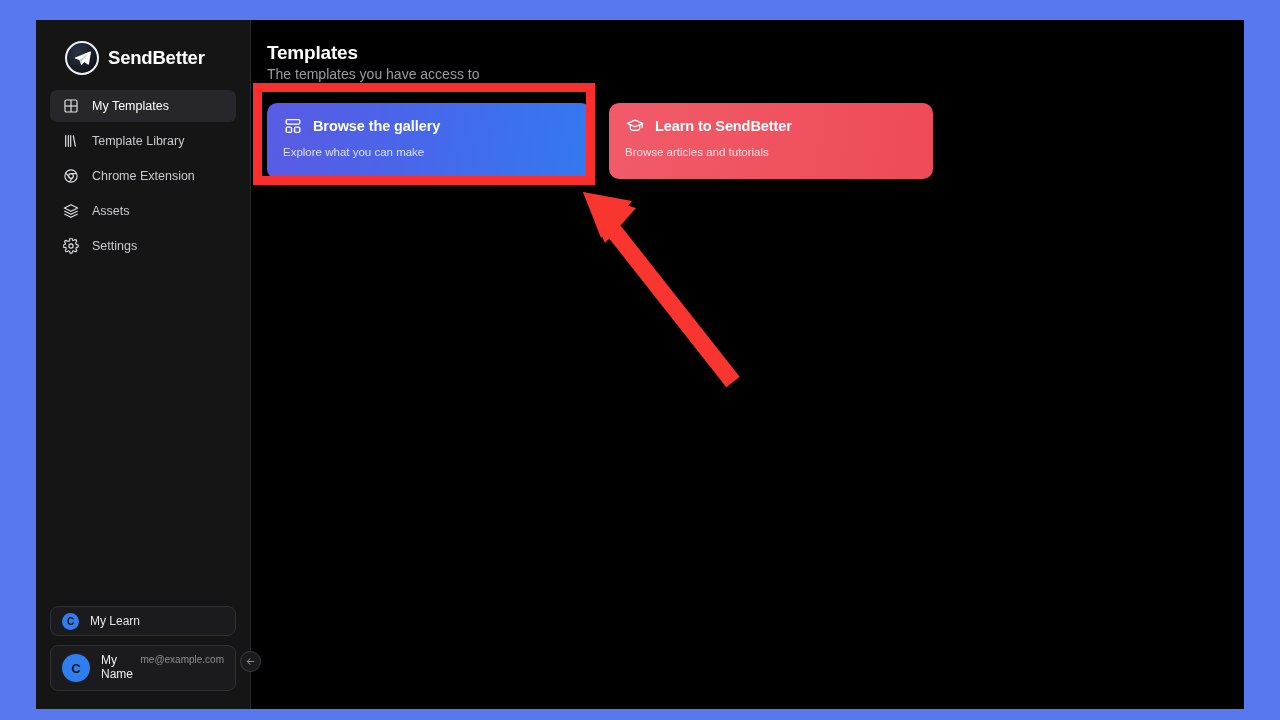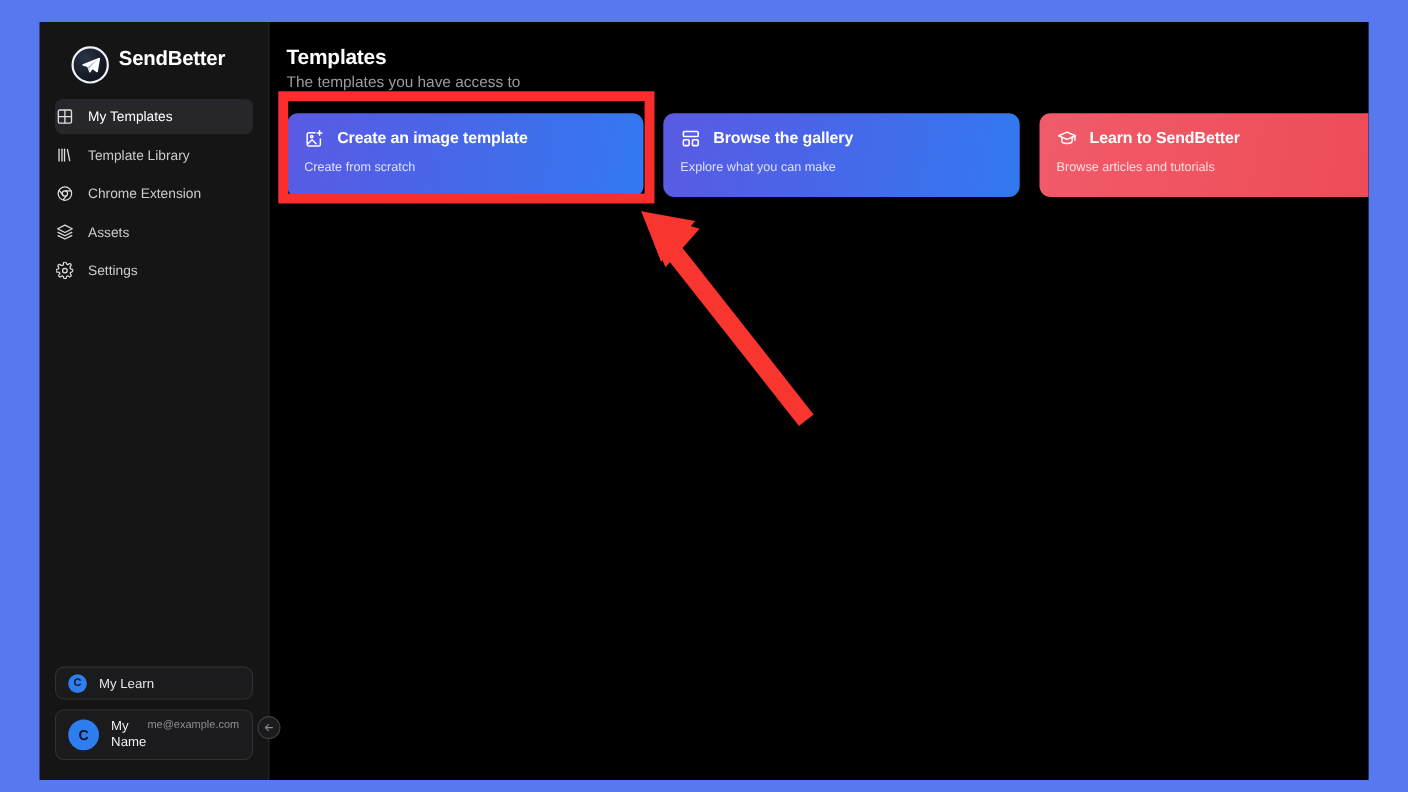--- a/index.html
+++ b/index.html
@@ -38,21 +38,21 @@
     background: #151516;
     border-right: 1px solid #2a2a2d;
     box-sizing: border-box;
     display: flex;
     flex-direction: column;
     position: relative;
   }
 
   .brand {
     display: flex;
-    align-items: flex-start;
+    align-items: center;
     gap: 9px;
     padding: 22px 0 0 29px;
     height: 54px;
     box-sizing: border-box;
   }
   .brand-mark {
     width: 30px; height: 30px;
     flex: 0 0 30px;
     border-radius: 50%;
     background: radial-gradient(circle at 35% 30%, #2b3347 0%, #13161d 70%);
@@ -71,21 +71,21 @@
     padding: 0 14px;
     display: flex;
     flex-direction: column;
     gap: 3px;
   }
   .nav-item {
     display: flex;
     align-items: center;
     gap: 12px;
     height: 32px;
-    padding: 0 0;
+    padding: 0 12px;
     border-radius: 7px;
     color: #c9cace;
     font-size: 12.5px;
     cursor: pointer;
     user-select: none;
   }
   .nav-item .nav-icon {
     width: 18px; height: 18px;
     flex: 0 0 18px;
     display: flex; align-items: center; justify-content: center;
@@ -337,35 +337,20 @@
         </svg>
       </div>
     </div>
 
     <div class="main">
       <h1 class="page-title">Templates</h1>
       <p class="page-sub">The templates you have access to</p>
 
       <div class="cards-row">
 
-        <div class="card card-blue">
-          <div class="card-head">
-            <span class="card-icon">
-              <svg width="18" height="18" viewBox="0 0 24 24" fill="none" stroke="currentColor" stroke-width="1.8" stroke-linecap="round" stroke-linejoin="round">
-                <path d="M19 12.5V19a2 2 0 01-2 2H5a2 2 0 01-2-2V7a2 2 0 012-2h7.5"></path>
-                <circle cx="8.5" cy="9.5" r="1.4"></circle>
-                <polyline points="3.6,18.6 9,13.4 13.8,18.2"></polyline>
-                <line x1="18" y1="2.5" x2="18" y2="8"></line>
-                <line x1="15.2" y1="5.2" x2="20.8" y2="5.2"></line>
-              </svg>
-            </span>
-            <span class="card-title">Create an image template</span>
-          </div>
-          <div class="card-sub">Create from scratch</div>
-        </div>
 
         <div class="card card-blue">
           <div class="card-head">
             <span class="card-icon">
               <svg width="18" height="18" viewBox="0 0 24 24" fill="none" stroke="currentColor" stroke-width="1.9" stroke-linejoin="round">
                 <rect x="3" y="3.5" width="18" height="6" rx="1.4"></rect>
                 <rect x="3" y="13.5" width="7" height="7" rx="1.4"></rect>
                 <rect x="14" y="13.5" width="7" height="7" rx="1.4"></rect>
               </svg>
             </span>

